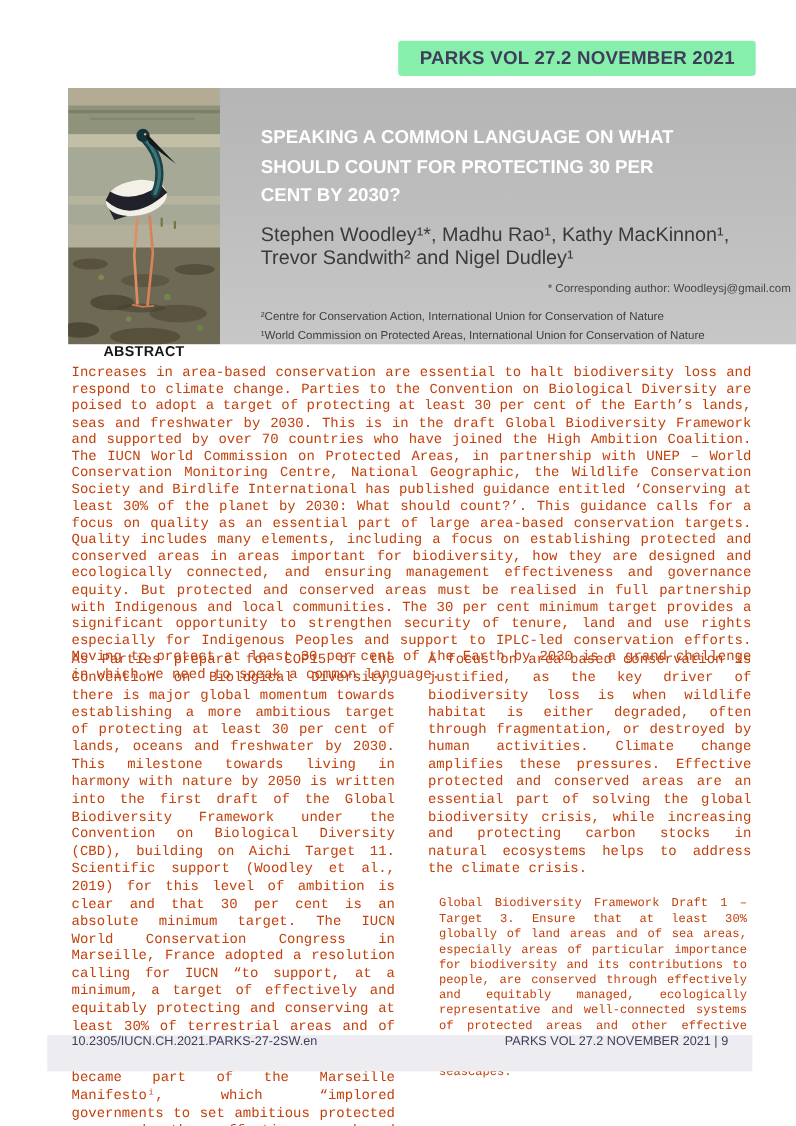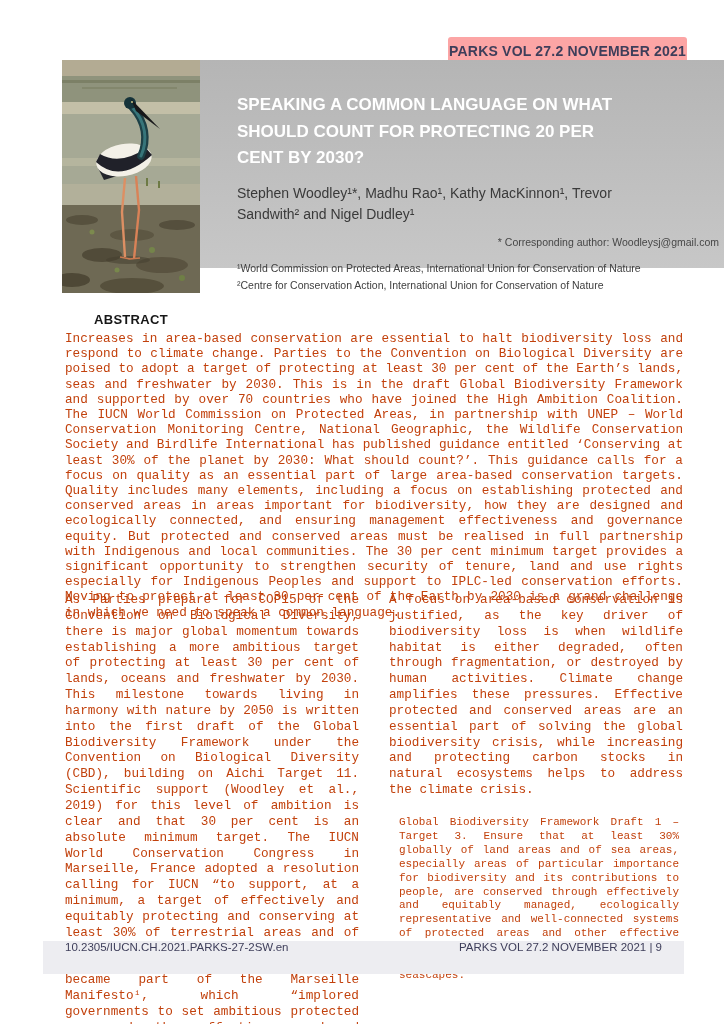--- a/index.html
+++ b/index.html
@@ -1,31 +1,31 @@
 <!DOCTYPE html>
 <html><head>
 <meta charset="utf-8">
 <style>
   html,body{margin:0;padding:0;}
   body{
     width:724px;height:1024px;position:relative;background:#ffffff;
     font-family:"Liberation Sans",sans-serif;overflow:hidden;
   }
   .banner{
-    position:absolute;top:37px;right:37px;background:#fca5a5;border-radius:3px;
-    padding:6px 1px;font-size:14px;font-weight:bold;color:#3e3e5a;letter-spacing:.2px;
+    position:absolute;top:37px;right:37px;background:#86efac;border-radius:3px;
+    padding:6px 19px;font-size:17px;font-weight:bold;color:#3e3e5a;letter-spacing:.2px;
   }
   .band{
-    position:absolute;left:62px;top:60px;width:662px;height:208px;
+    position:absolute;left:62px;top:80px;width:662px;height:233px;
     background:linear-gradient(#b5b5b5,#c7c7c7);
   }
   .photo{position:absolute;left:0;top:0;width:138px;height:233px;display:block;}
   .hdr{position:absolute;left:175px;top:0;width:482px;}
   .title{margin-top:32px;font-size:17px;line-height:26.5px;font-weight:bold;color:#ffffff;}
-  .authors{margin-top:11px;font-size:14px;line-height:21px;color:#3a3a3a;max-width:432px;}
+  .authors{margin-top:11px;font-size:18px;line-height:21px;color:#3a3a3a;max-width:432px;}
   .corr{margin-top:11px;font-size:10.5px;color:#474747;text-align:right;}
   .affil{margin-top:12px;font-size:10.5px;line-height:17.5px;color:#404040;}
   .content{position:absolute;left:65px;top:312px;width:618px;}
   .abs-head{font-size:13px;font-weight:bold;color:#171717;letter-spacing:.3px;margin-left:29px;}
   .serif{font-family:Liberation Mono, monospace;color:#c2410c;}
   .abstract{margin-top:4px;font-size:12.7px;line-height:15.2px;text-align:justify;}
   .keywords{margin-top:8px;font-size:12.7px;line-height:15.2px;text-align:justify;}
   .kw-label{font-weight:bold;margin-right:4px;}
   .cols{position:absolute;left:65px;top:592px;width:618px;display:flex;gap:30px;}
   .col{width:296px;font-size:12.7px;line-height:15.85px;text-align:justify;}
@@ -83,28 +83,28 @@
       <path d="M79 96 C86 80 84 62 70 47" stroke="#3c7f84" stroke-width="3" fill="none" stroke-linecap="round" opacity="0.85"></path>
       <ellipse cx="68" cy="43" rx="6" ry="6" fill="#15333a"></ellipse>
       <polygon points="69,39 98,69 74,51" fill="#17171a"></polygon>
       <circle cx="70" cy="42" r="1.1" fill="#cfc98a" opacity="0.9"></circle>
     </g>
   </svg>
 
   <div class="hdr">
     <div class="title">
       <div>SPEAKING A COMMON LANGUAGE ON WHAT</div>
-      <div>SHOULD COUNT FOR PROTECTING 20 PER</div>
+      <div>SHOULD COUNT FOR PROTECTING 30 PER</div>
       <div>CENT BY 2030?</div>
     </div>
     <div class="authors">Stephen Woodley¹*, Madhu Rao¹, Kathy MacKinnon¹, Trevor Sandwith² and Nigel Dudley¹</div>
     <div class="corr">* Corresponding author: Woodleysj@gmail.com</div>
     <div class="affil">
+      <div>²Centre for Conservation Action, International Union for Conservation of Nature</div>
       <div>¹World Commission on Protected Areas, International Union for Conservation of Nature</div>
-      <div>²Centre for Conservation Action, International Union for Conservation of Nature</div>
     </div>
   </div>
 </div>
 
 <div class="content">
   <div class="abs-head">ABSTRACT</div>
   <div class="abstract serif">Increases in area-based conservation are essential to halt biodiversity loss and respond to climate change.  Parties to the Convention on Biological Diversity are poised to adopt a target of protecting at least 30 per cent of the Earth’s lands, seas and freshwater by 2030. This is in the draft Global Biodiversity Framework and supported by over 70 countries who have joined the High Ambition Coalition. The IUCN World Commission on Protected Areas, in partnership with UNEP – World Conservation Monitoring Centre, National Geographic, the Wildlife Conservation Society and Birdlife International has published guidance entitled ‘Conserving at least 30% of the planet by 2030: What should count?’. This guidance calls for a focus on quality as an essential part of large area-based conservation targets. Quality includes many elements, including a focus on establishing protected and conserved areas in areas important for biodiversity, how they are designed and ecologically connected, and ensuring management effectiveness and governance equity. But protected and conserved areas must be realised in full partnership with Indigenous and local communities. The 30 per cent minimum target provides a significant opportunity to strengthen security of tenure, land and use rights especially for Indigenous Peoples and support to IPLC-led conservation efforts.  Moving to protect at least 30 per cent of the Earth by 2030 is a grand challenge in which we need to speak a common language.</div>
 </div>
 
 <div class="cols">

